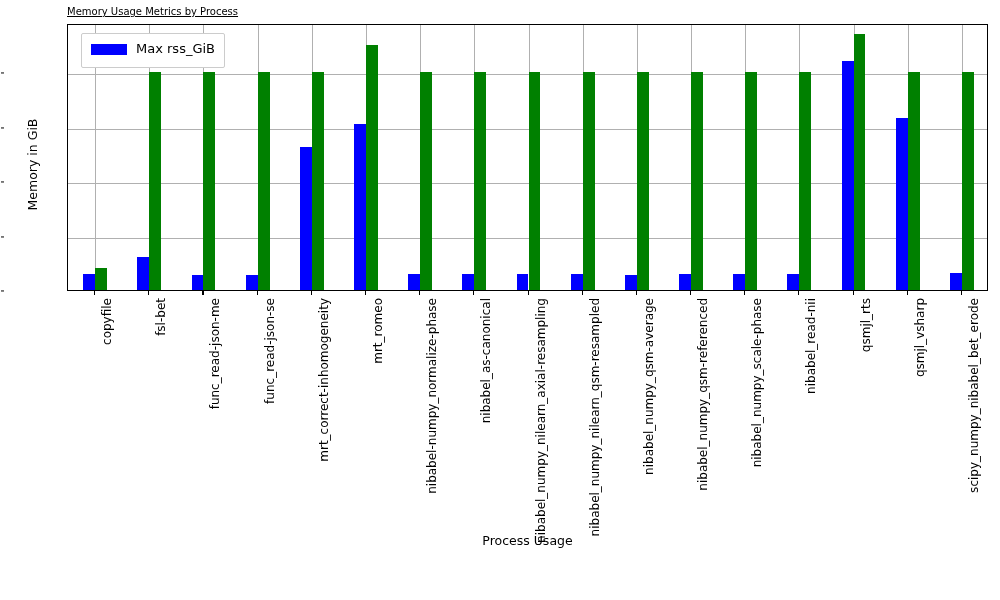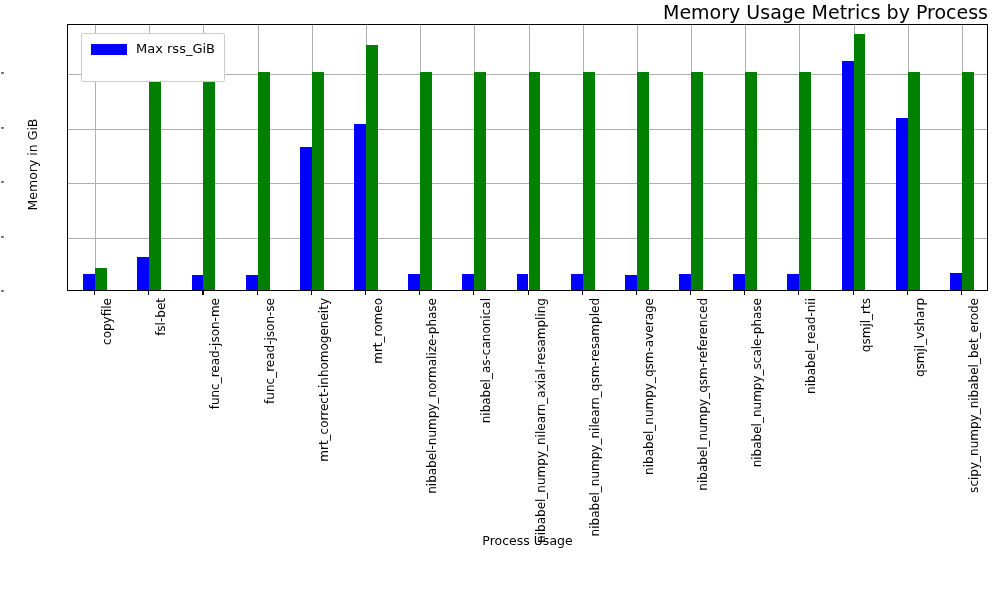--- a/index.html
+++ b/index.html
@@ -7,22 +7,22 @@
   body{
     width:1000px;height:600px;background:#ffffff;
     font-family:"DejaVu Sans","Liberation Sans",sans-serif;
     color:#000000;overflow:hidden;position:relative;
   }
   #figure{position:absolute;left:0;top:0;width:1000px;height:600px;}
 
   
   #chart-title{
     position:absolute;left:67px;top:4px;width:921px;
-    text-align:right;font-size:19px;color:#000;
-    line-height:16px;white-space:nowrap;
+    text-align:left;font-size:10px;color:#000;
+    line-height:16px;white-space:nowrap;text-decoration:underline;
   }
 
   
   #plot-area{
     position:absolute;left:67px;top:24px;width:921px;height:267px;
     border:1.1px solid #000;box-sizing:border-box;background:#fff;
   }
   #grid{position:absolute;left:0;top:0;right:0;bottom:0;overflow:hidden;}
   .gridline-h{position:absolute;left:0;right:0;height:1px;background:#b0b0b0;}
   .gridline-v{position:absolute;top:0;bottom:0;width:1px;background:#b0b0b0;}
@@ -56,21 +56,21 @@
   
   #bars{position:absolute;left:0;top:0;right:0;bottom:0;overflow:hidden;}
   .bar{position:absolute;bottom:0;}
   .bar.series-0{background:#0000ff;}
   .bar.series-1{background:#008000;}
 
   
   #legend{
     position:absolute;left:13px;top:8px;
     background:#ffffff;border:1px solid #cccccc;border-radius:2px;
-    padding:5px 9px 22px 9px;
+    padding:5px 9px 8px 9px;
     box-shadow:0 0 0 0 rgba(0,0,0,0);
     z-index:5;
   }
   .legend-row{display:flex;align-items:center;height:20px;}
   .legend-swatch{width:36px;height:11px;margin-right:9px;flex:0 0 auto;}
   .legend-swatch.series-0{background:#0000ff;}
   .legend-swatch.series-1{background:#008000;}
   .legend-text{font-size:13px;color:#000;white-space:nowrap;line-height:20px;}
 </style>
 </head>

